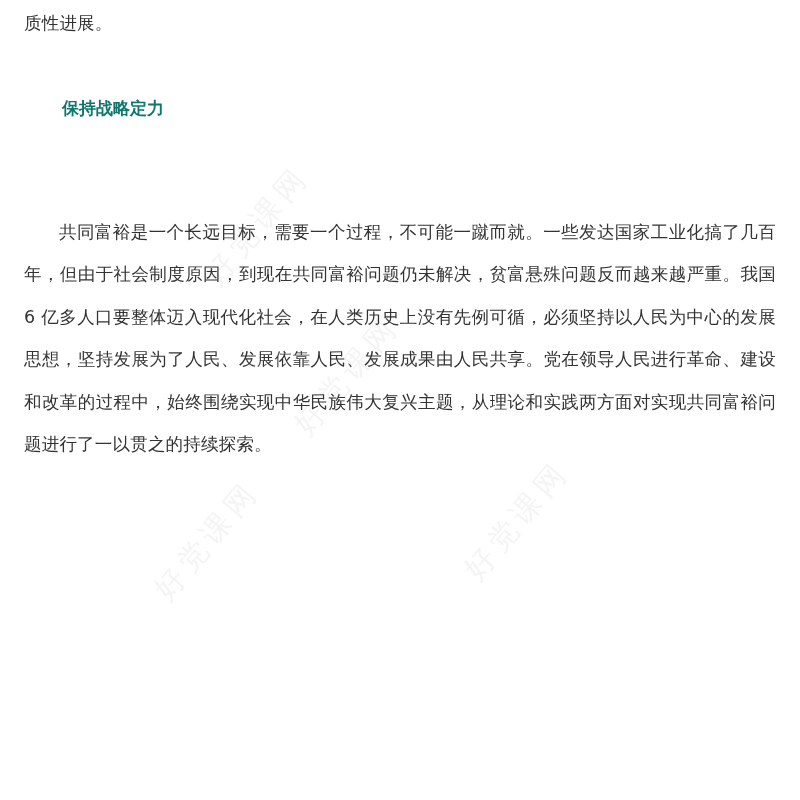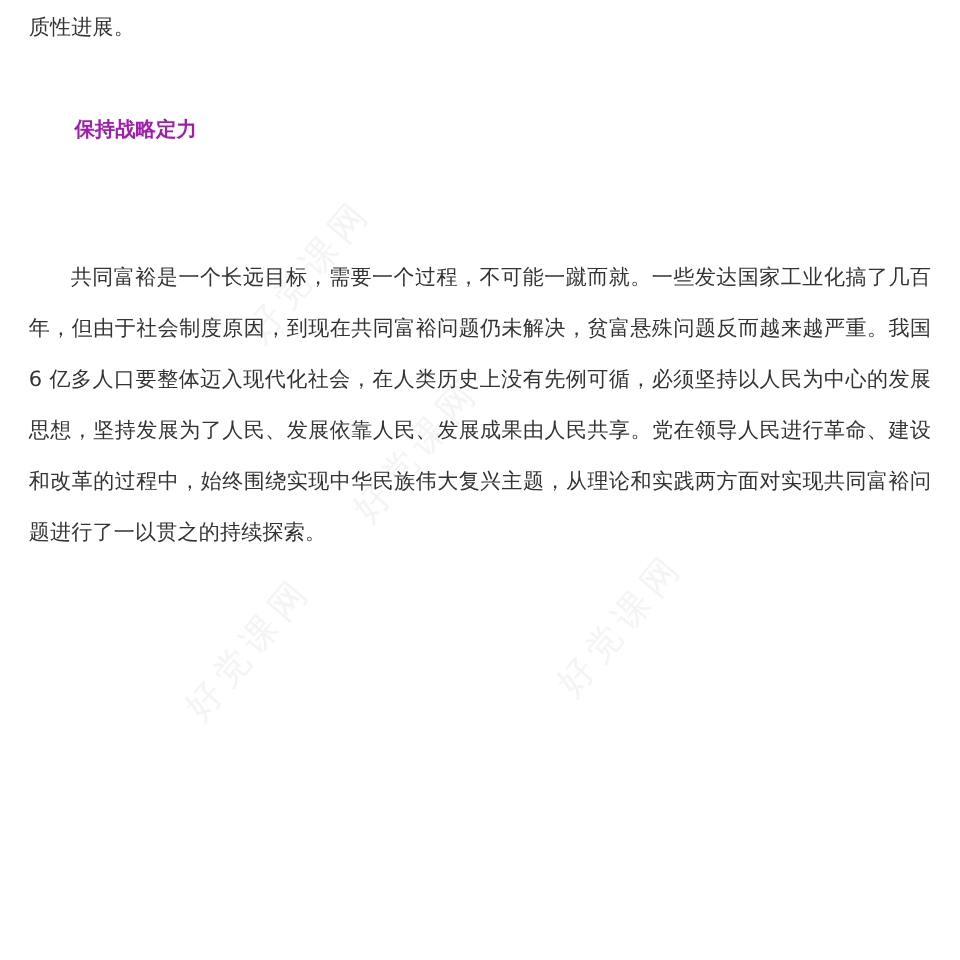--- a/index.html
+++ b/index.html
@@ -30,21 +30,21 @@
     }
     .indent {
       text-indent: 35px;
     }
     .heading {
       margin: 0;
       font-size: 17px;
       font-weight: bold;
       line-height: 42px;
       padding-left: 38px;
-      color: #a21caf;
+      color: #0f766e;
     }
     .gap-lg { height: 42px; }
     .gap-md { height: 40px; }
     .watermark {
       position: absolute;
       font-size: 30px;
       letter-spacing: 6px;
       color: rgba(150,150,150,0.10);
       transform: rotate(-50deg);
       transform-origin: center center;

